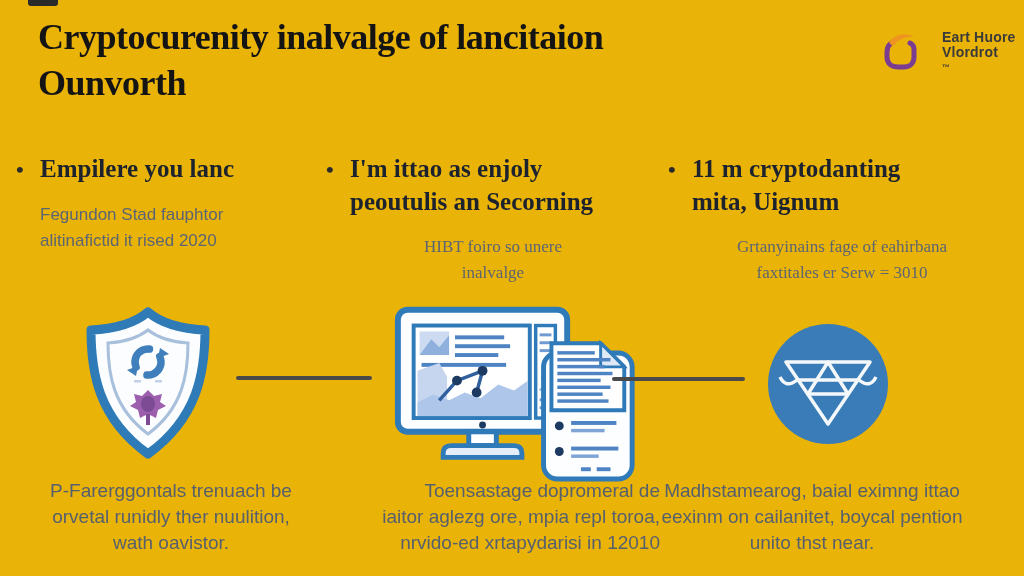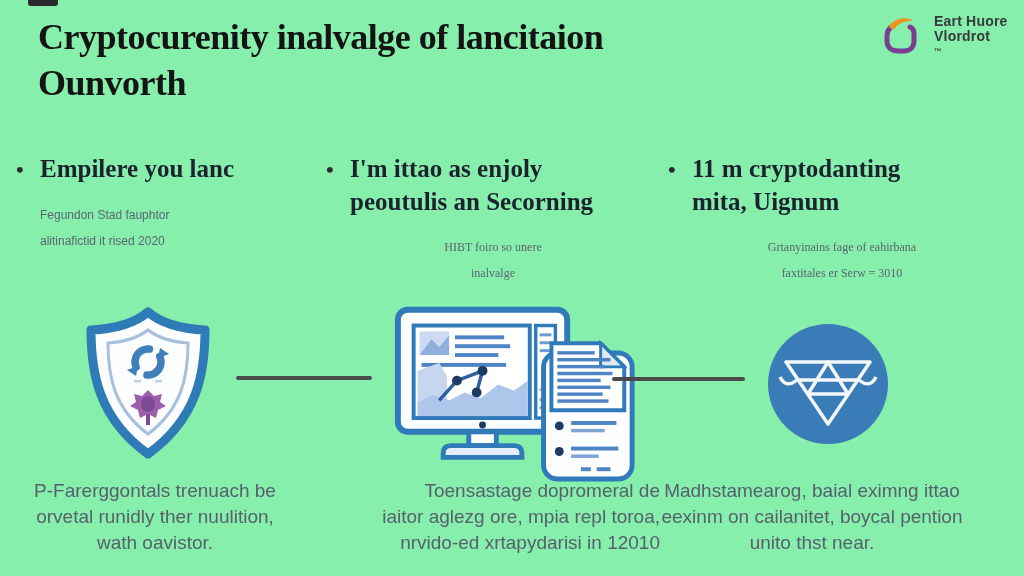--- a/index.html
+++ b/index.html
@@ -1,59 +1,59 @@
 <!DOCTYPE html>
 <html><head>
 <meta charset="utf-8">
 <style>
   html,body{margin:0;padding:0;}
   body{width:1024px;height:576px;overflow:hidden;font-family:"Liberation Sans",sans-serif;}
-  .canvas{position:relative;width:1024px;height:576px;background:#86efac;}
+  .canvas{position:relative;width:1024px;height:576px;background:#eab308;}
   .top-dash{position:absolute;left:28px;top:0;width:30px;height:6px;background:#2a2a2a;border-radius:0 0 3px 3px;}
 
   
   .title{position:absolute;left:38px;top:14px;width:720px;
          font-family:"Liberation Serif",serif;font-weight:700;color:#141414;
          font-size:36px;line-height:46px;letter-spacing:-0.5px;}
   .title span{display:block;}
 
   
-  .logo{position:absolute;left:880px;top:14px;display:flex;align-items:center;gap:14px;}
+  .logo{position:absolute;left:880px;top:30px;display:flex;align-items:center;gap:22px;}
   .logo-text{font-size:14px;line-height:15px;font-weight:700;color:#3a3a3a;letter-spacing:0.2px;}
   .logo-text span{display:block;}
   .logo-text sup{font-size:8px;}
 
   
   .col{position:absolute;top:152px;}
   .col-1{left:16px;width:300px;}
   .col-2{left:326px;width:334px;}
   .col-3{left:668px;width:348px;}
   .heading{display:flex;font-family:"Liberation Serif",serif;font-weight:700;
            color:#1c222e;font-size:25px;line-height:33px;}
   .heading .bullet{width:24px;flex:0 0 24px;font-size:22px;color:#2b2b2b;padding-top:1px;}
   .heading .lines span{display:block;}
-  .subtext{margin-top:16px;color:#5c6572;font-size:12px;line-height:26px;}
+  .subtext{margin-top:16px;color:#5c6572;font-size:17px;line-height:26px;}
   .subtext span{display:block;}
   .sub-left{text-align:left;padding-left:24px;}
   .sub-center{text-align:center;font-family:Liberation Serif, serif;}
 
   
   .icon-box{position:absolute;}
   .icon-shield{left:84px;top:306px;}
   .icon-monitor{left:388px;top:296px;}
   .icon-circle{left:764px;top:320px;}
   .connector{position:absolute;height:4px;background:#4a4a4a;border-radius:2px;}
   .connector-1{left:236px;top:376px;width:136px;}
   .connector-2{left:612px;top:377px;width:133px;}
 
   
   .footer{position:absolute;top:478px;text-align:center;color:#57606d;
           font-size:19px;line-height:26px;}
   .footer span{display:block;}
-  .footer-1{left:0;width:310px;}
+  .footer-1{left:16px;width:310px;}
   .footer-2{left:330px;width:330px;text-align:right;}
   .footer-3{left:632px;width:360px;}
 </style>
 </head>
 <body>
 
 <div class="canvas">
 
   <div class="top-dash"></div>
 

